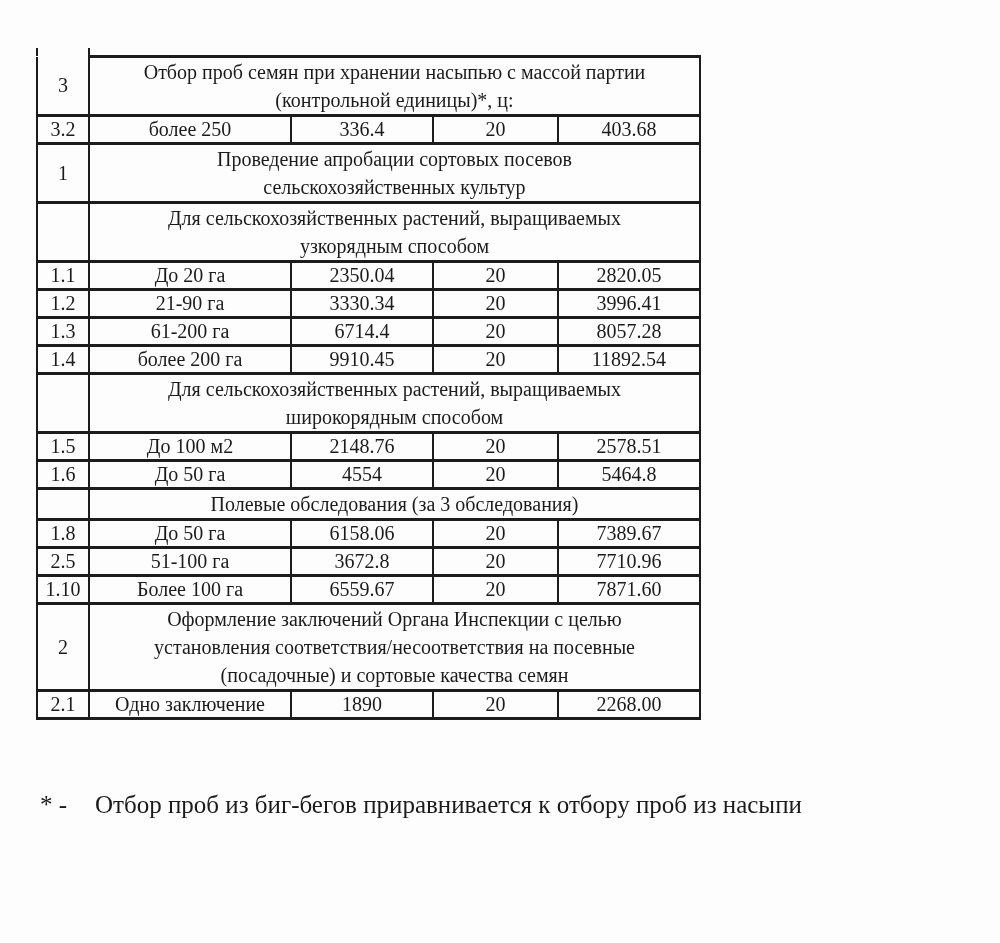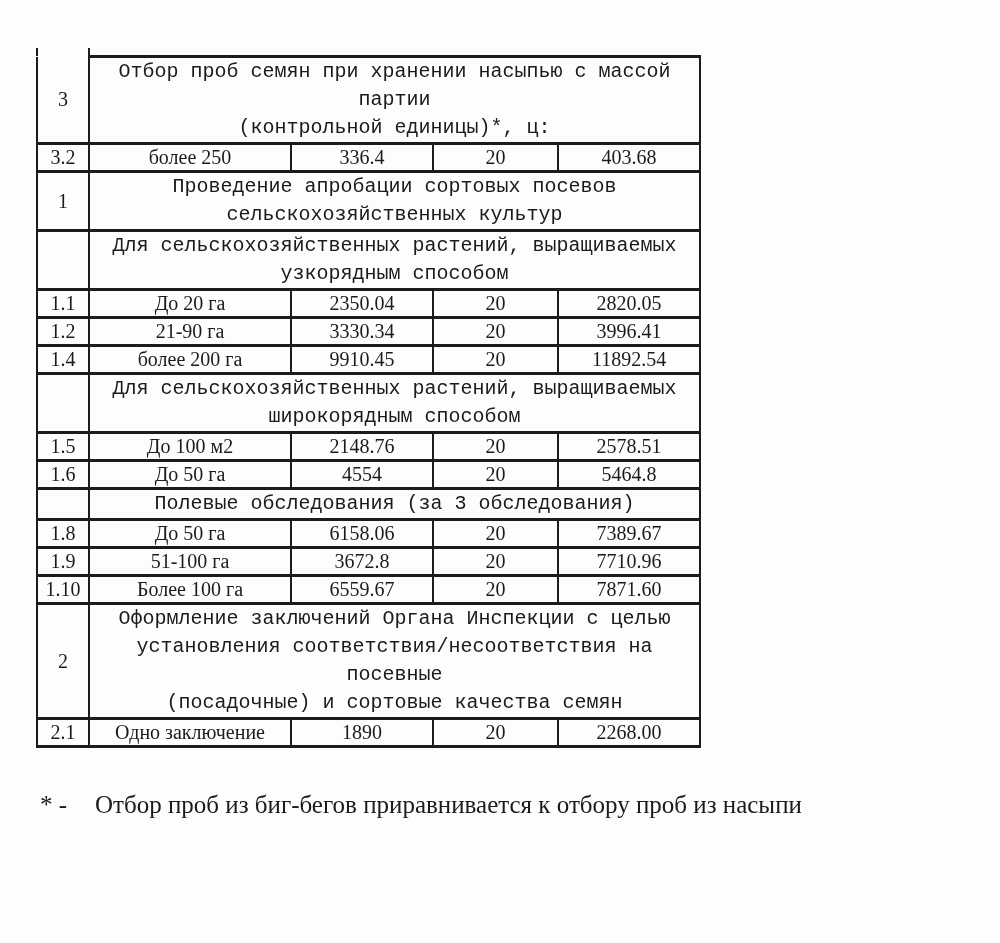--- a/index.html
+++ b/index.html
@@ -32,21 +32,20 @@
     padding: 0 3px;
     text-align: center;
     vertical-align: middle;
     overflow: hidden;
   }
   tr.data td { height: 25px; line-height: 25px; }
   td.section-text {
     white-space: pre-line;
     line-height: 28px;
     padding: 0 6px;
-    font-family: Liberation Mono, monospace;
   }
   tr.section td.num { line-height: 26px; }
   td.num.no-top { border-top: none; }
   
   .tick {
     position: absolute;
     width: 2px;
     height: 8px;
     top: 48px;
     background: #1c1c1c;
@@ -113,20 +112,27 @@
           <td class="c-total">2820.05</td>
         </tr>
         <tr class="data">
           <td class="num">1.2</td>
           <td class="c-desc">21-90 га</td>
           <td class="c-price">3330.34</td>
           <td class="c-pct">20</td>
           <td class="c-total">3996.41</td>
         </tr>
         <tr class="data">
+          <td class="num">1.3</td>
+          <td class="c-desc">61-200 га</td>
+          <td class="c-price">6714.4</td>
+          <td class="c-pct">20</td>
+          <td class="c-total">8057.28</td>
+        </tr>
+        <tr class="data">
           <td class="num">1.4</td>
           <td class="c-desc">более 200 га</td>
           <td class="c-price">9910.45</td>
           <td class="c-pct">20</td>
           <td class="c-total">11892.54</td>
         </tr>
         <tr class="section">
           <td class="num"></td>
           <td colspan="4" class="section-text">Для сельскохозяйственных растений, выращиваемых
 широкорядным способом</td>
@@ -150,21 +156,21 @@
           <td colspan="4" class="section-text">Полевые обследования (за 3 обследования)</td>
         </tr>
         <tr class="data">
           <td class="num">1.8</td>
           <td class="c-desc">До 50 га</td>
           <td class="c-price">6158.06</td>
           <td class="c-pct">20</td>
           <td class="c-total">7389.67</td>
         </tr>
         <tr class="data">
-          <td class="num">1.9</td>
+          <td class="num">2.5</td>
           <td class="c-desc">51-100 га</td>
           <td class="c-price">3672.8</td>
           <td class="c-pct">20</td>
           <td class="c-total">7710.96</td>
         </tr>
         <tr class="data">
           <td class="num">1.10</td>
           <td class="c-desc">Более 100 га</td>
           <td class="c-price">6559.67</td>
           <td class="c-pct">20</td>

